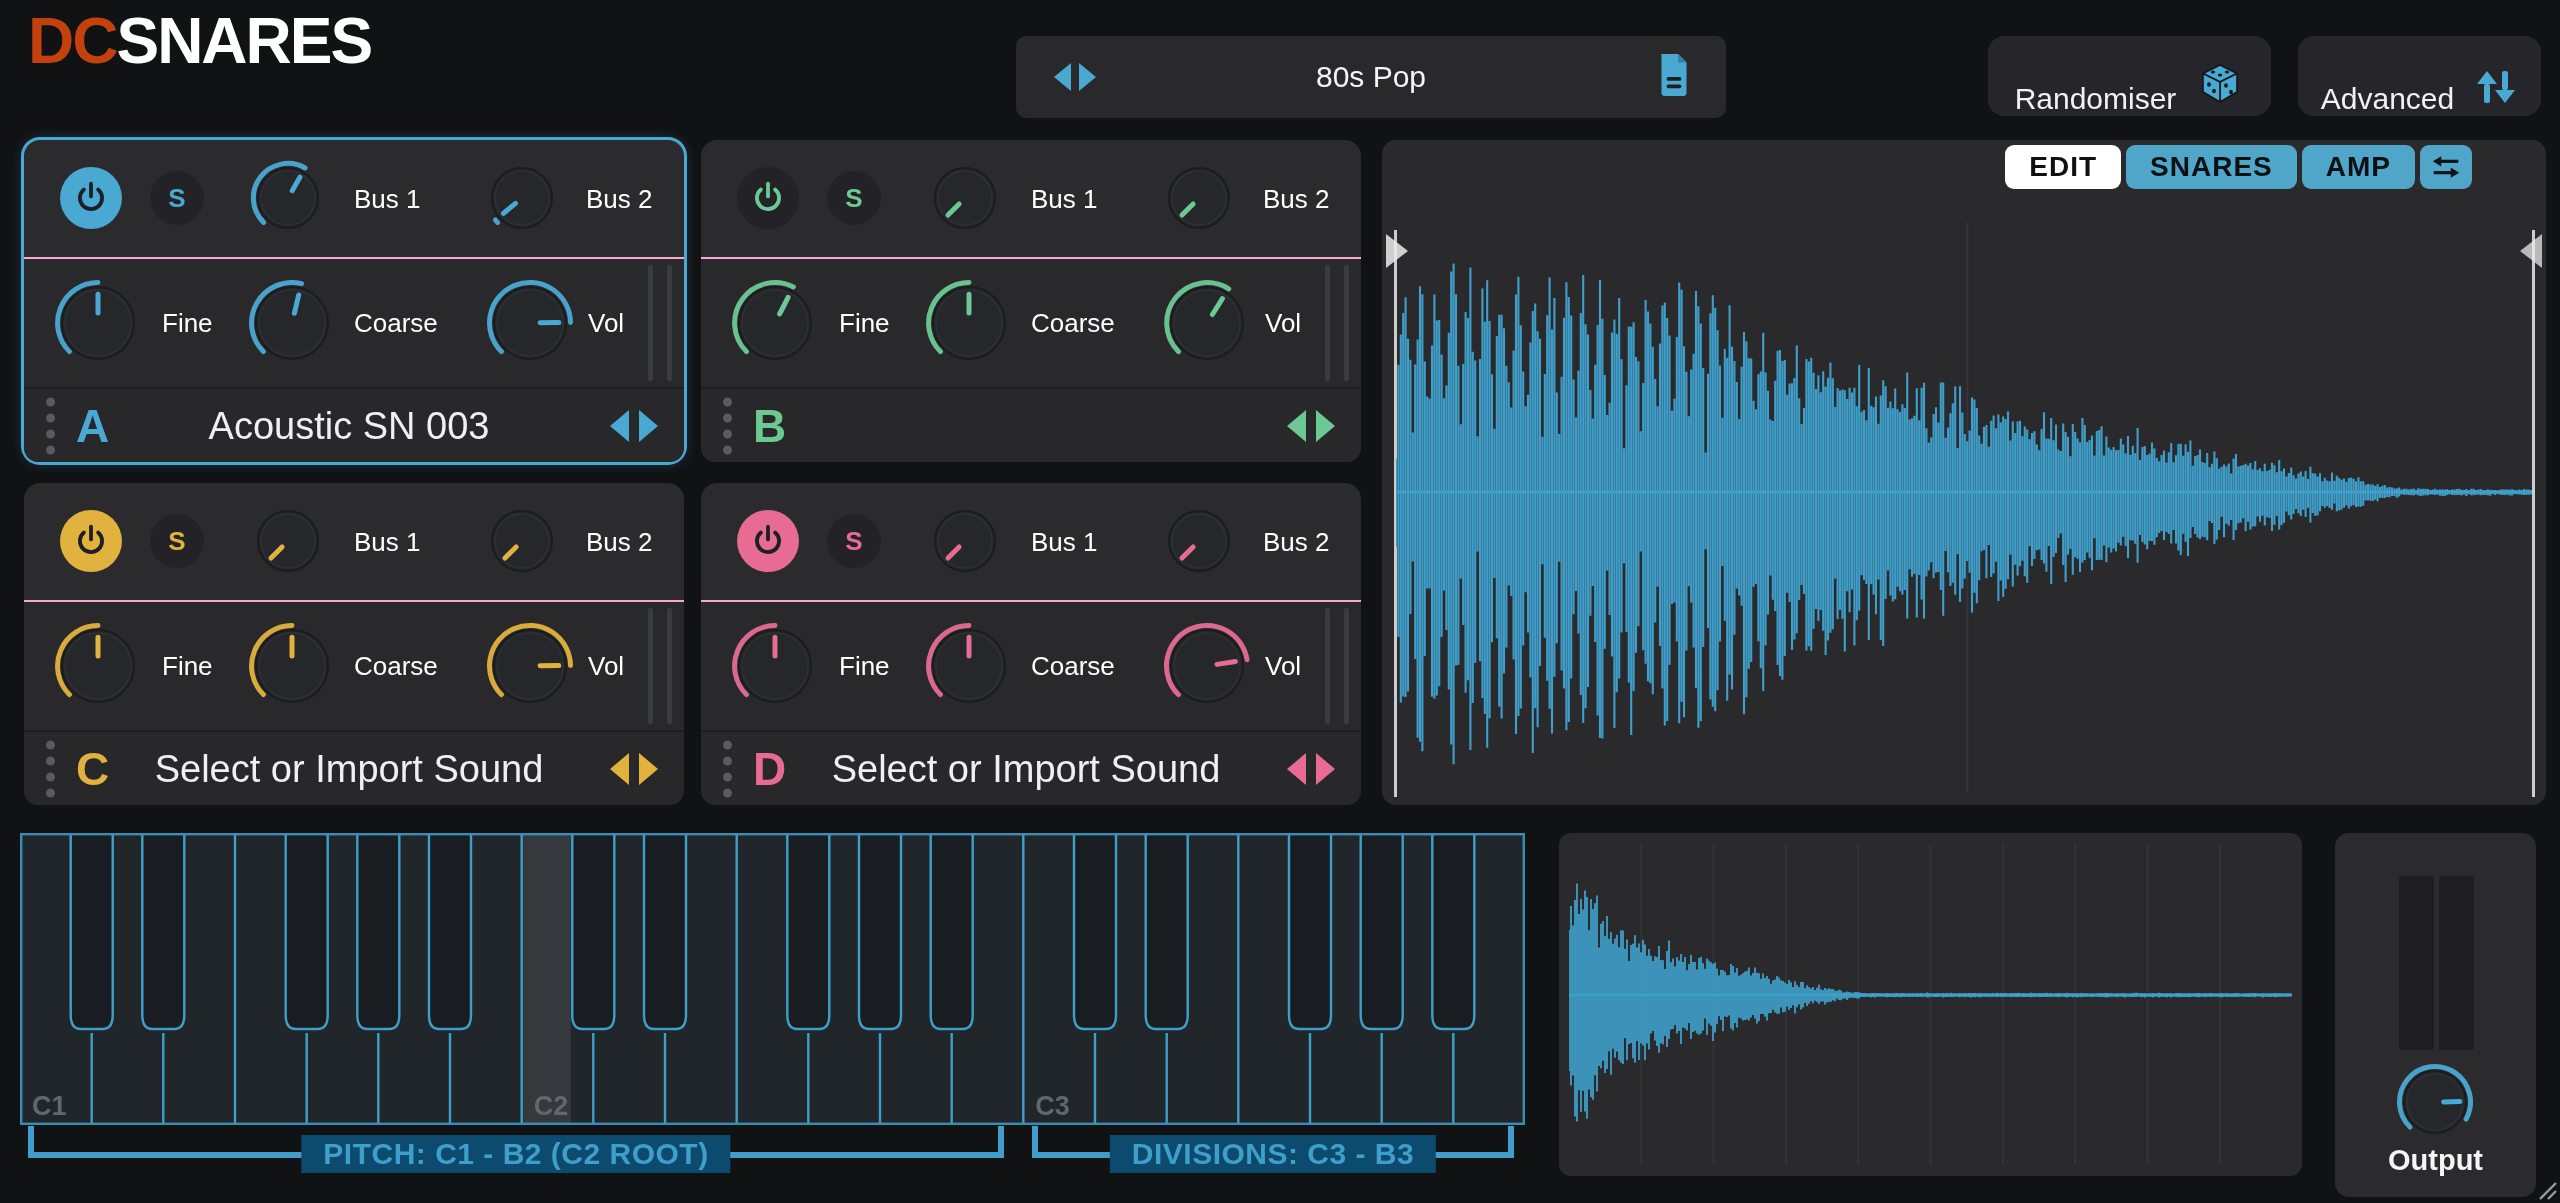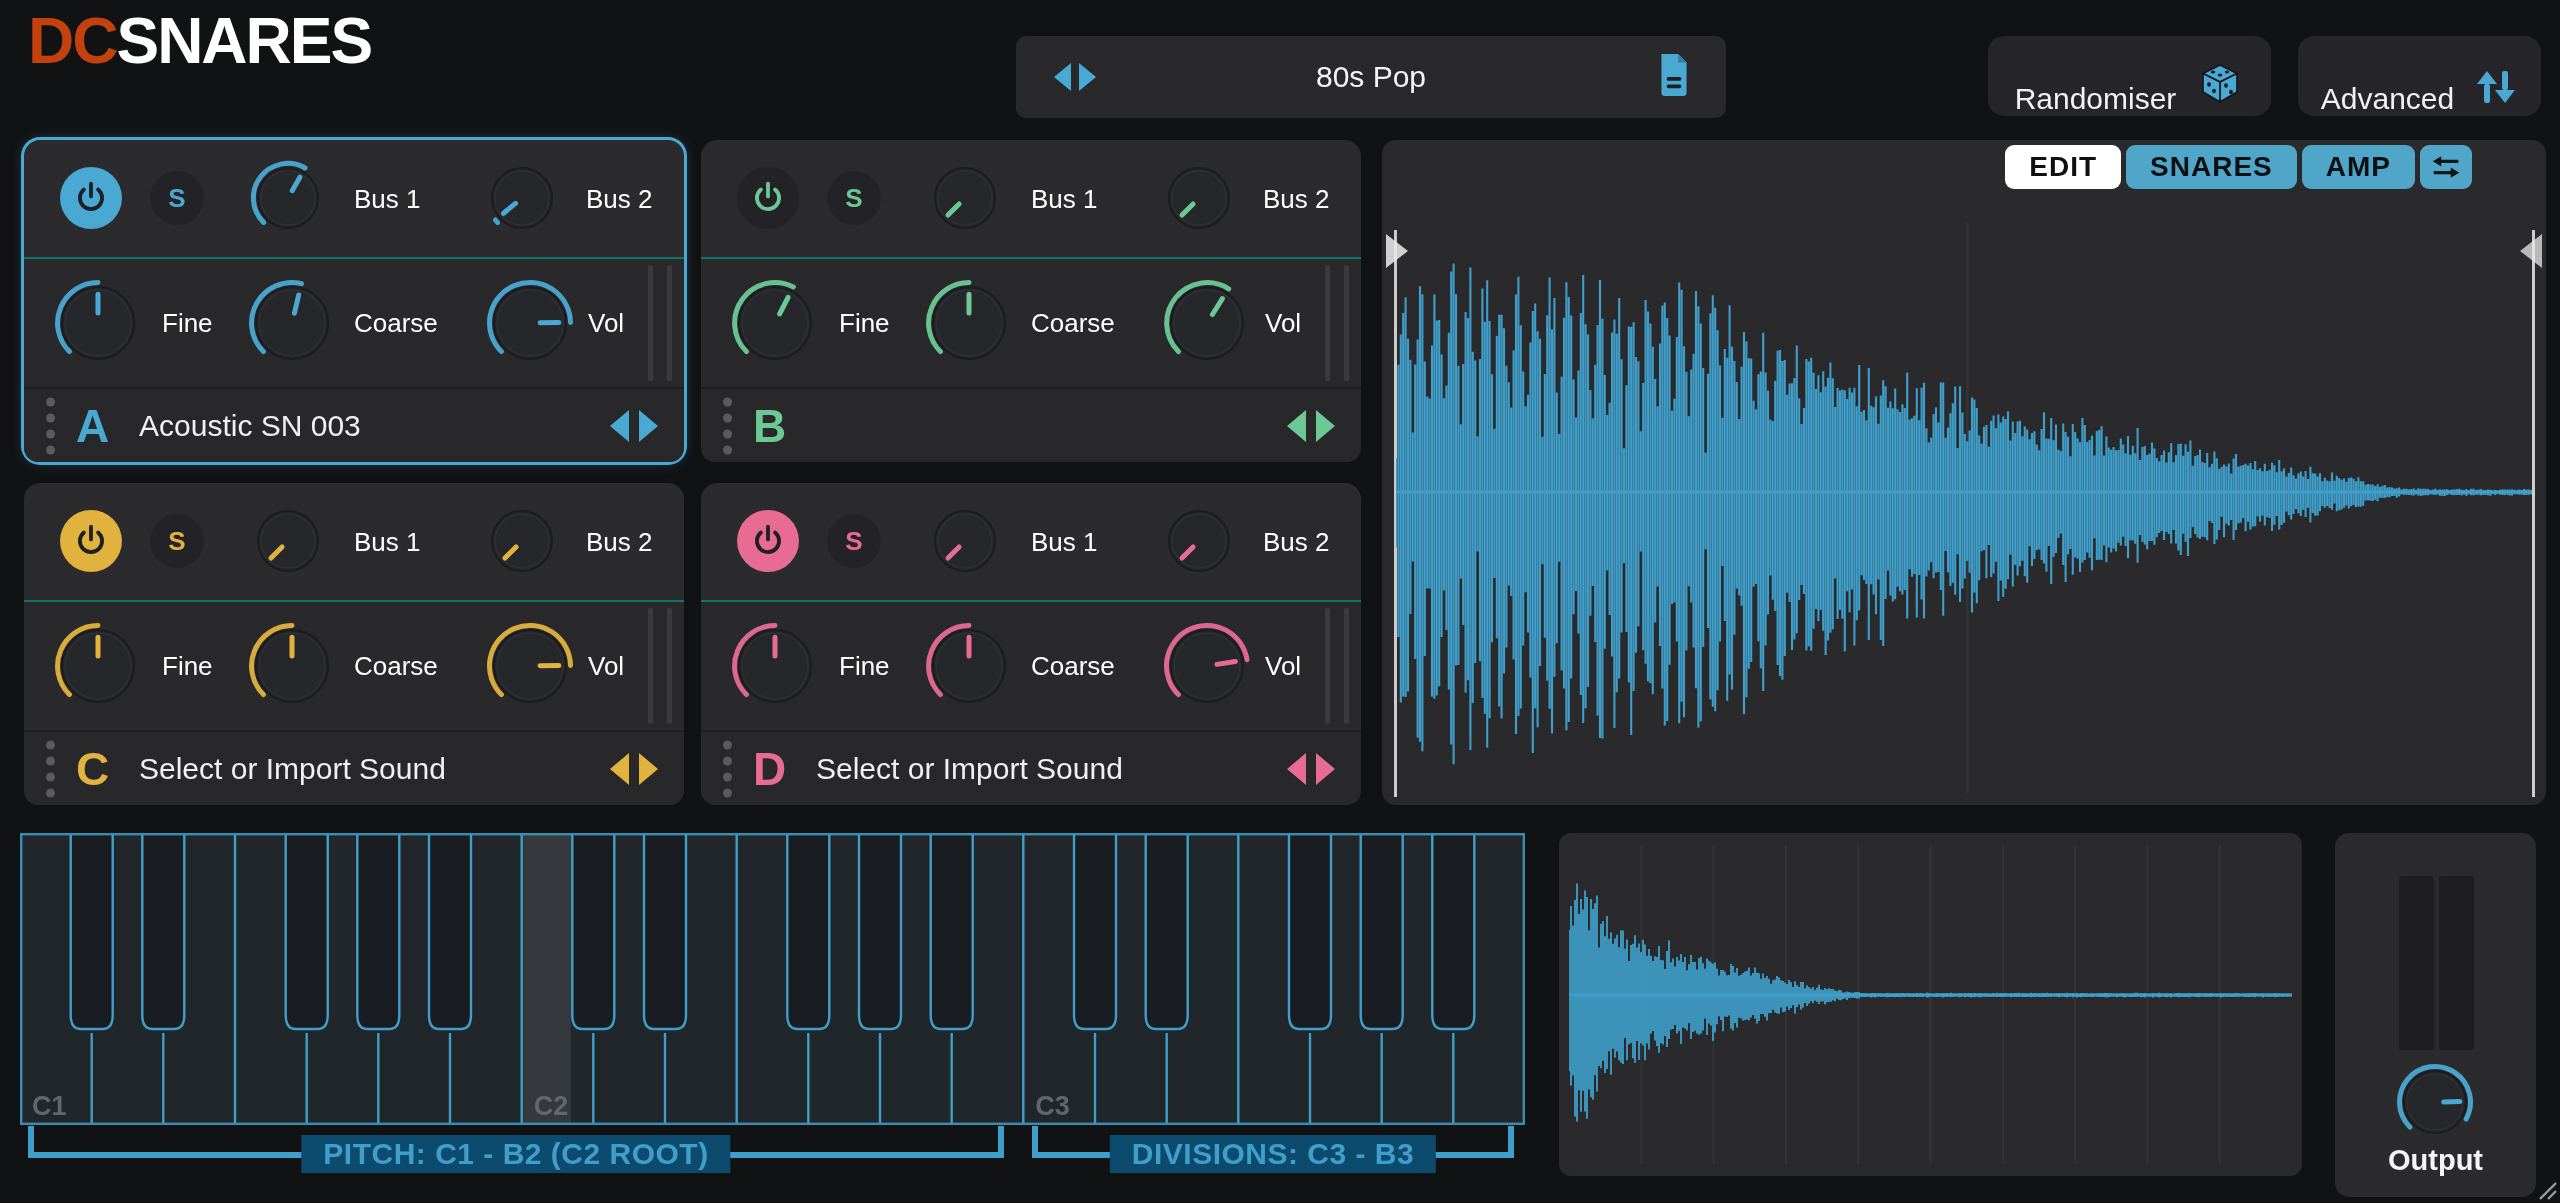--- a/index.html
+++ b/index.html
@@ -19,42 +19,42 @@
   .hbtn{position:absolute;top:36px;height:80px;background:#26262a;border:none;border-radius:16px;display:flex;
     align-items:flex-end;justify-content:center;gap:20px;font-size:30px;color:#f2f2f2;cursor:pointer;font-family:inherit}
   #btn-rand{left:1988px;width:283px}
   #btn-adv{left:2298px;width:243px}
 
   
   .slot{position:absolute;width:660px;height:322px;background:#2b2b2e;border-radius:16px}
   .slot.selected{box-shadow:0 0 0 3px var(--accent),0 0 14px rgba(74,169,211,.35)}
   .srow{position:absolute;left:0;right:0}
   .srow.top{top:0;height:117px}
-  .srow.mid{top:117px;height:130px;border-top:2px solid #0f766e;background:#29292c}
+  .srow.mid{top:117px;height:130px;border-top:2px solid #f9a8d4;background:#29292c}
   .srow.namerow{top:247px;height:75px;background:#28282b;border-top:2px solid #1e1f22;border-radius:0 0 14px 14px}
   .power{position:absolute;left:36px;top:27px;width:62px;height:62px;border-radius:50%;border:none;cursor:pointer;
     background:#232327;color:var(--accent);display:flex;align-items:center;justify-content:center}
   .power.on{background:var(--accent);color:#1d2025}
   .power svg{width:38px;height:38px}
   .solo{position:absolute;left:126px;top:31px;width:54px;height:54px;border-radius:50%;border:none;cursor:pointer;
     background:#232327;color:var(--accent);font-size:26px;font-weight:700;font-family:inherit}
   .knob{position:absolute}
   .k-bus1{left:226px;top:20px}.k-bus2{left:460px;top:20px}
   .srow.mid .knob{top:20px}
   .k-fine{left:30px}.k-coarse{left:224px}.k-vol{left:462px}
   .klabel{position:absolute;top:50%;transform:translateY(-50%);font-size:26px;color:#ffffff;white-space:nowrap}
   .l-bus1{left:330px}.l-bus2{left:562px}
   .l-fine{left:138px}.l-coarse{left:330px}.l-vol{left:564px}
   .vscroll{position:absolute;right:12px;top:6px;bottom:6px;width:24px;cursor:pointer}
   .vscroll i{position:absolute;top:0;bottom:0;width:5px;background:#3a3b3f;border-radius:2px}
   .vscroll i:first-child{left:0}.vscroll i:last-child{right:0}
   .draghandle{position:absolute;left:22px;top:50%;transform:translateY(-50%);display:flex;flex-direction:column;gap:7px;cursor:grab}
   .draghandle i{width:9px;height:9px;border-radius:50%;background:#5a5b5f}
   .letter{position:absolute;left:52px;top:50%;transform:translateY(-50%);font-size:46px;font-weight:700;color:var(--accent)}
-  .sample{position:absolute;left:115px;right:125px;top:50%;transform:translateY(-50%);text-align:left;font-size:30px;color:#f0f0f0;cursor:pointer;white-space:nowrap}
+  .sample{position:absolute;left:115px;right:125px;top:50%;transform:translateY(-50%);text-align:center;font-size:38px;color:#f0f0f0;cursor:pointer;white-space:nowrap}
   .navarr{position:absolute;right:26px;top:50%;transform:translateY(-50%);display:flex;gap:10px}
   .tri-l{width:0;height:0;border-top:16px solid transparent;border-bottom:16px solid transparent;border-right:19px solid var(--accent);cursor:pointer}
   .tri-r{width:0;height:0;border-top:16px solid transparent;border-bottom:16px solid transparent;border-left:19px solid var(--accent);cursor:pointer}
 
   
   #wavepanel{left:1382px;top:140px;width:1164px;height:665px;background:#2a2a2d;border-radius:14px}
   .tabs{position:absolute;top:5px;right:74px;display:flex;gap:5px}
   .tab{height:44px;padding:0 24px;border:none;border-radius:9px;background:#4fa6c8;color:#0c1013;
     font-size:28px;font-weight:700;letter-spacing:1px;cursor:pointer;font-family:inherit}
   .tab.active{background:#ffffff;color:#101010}

